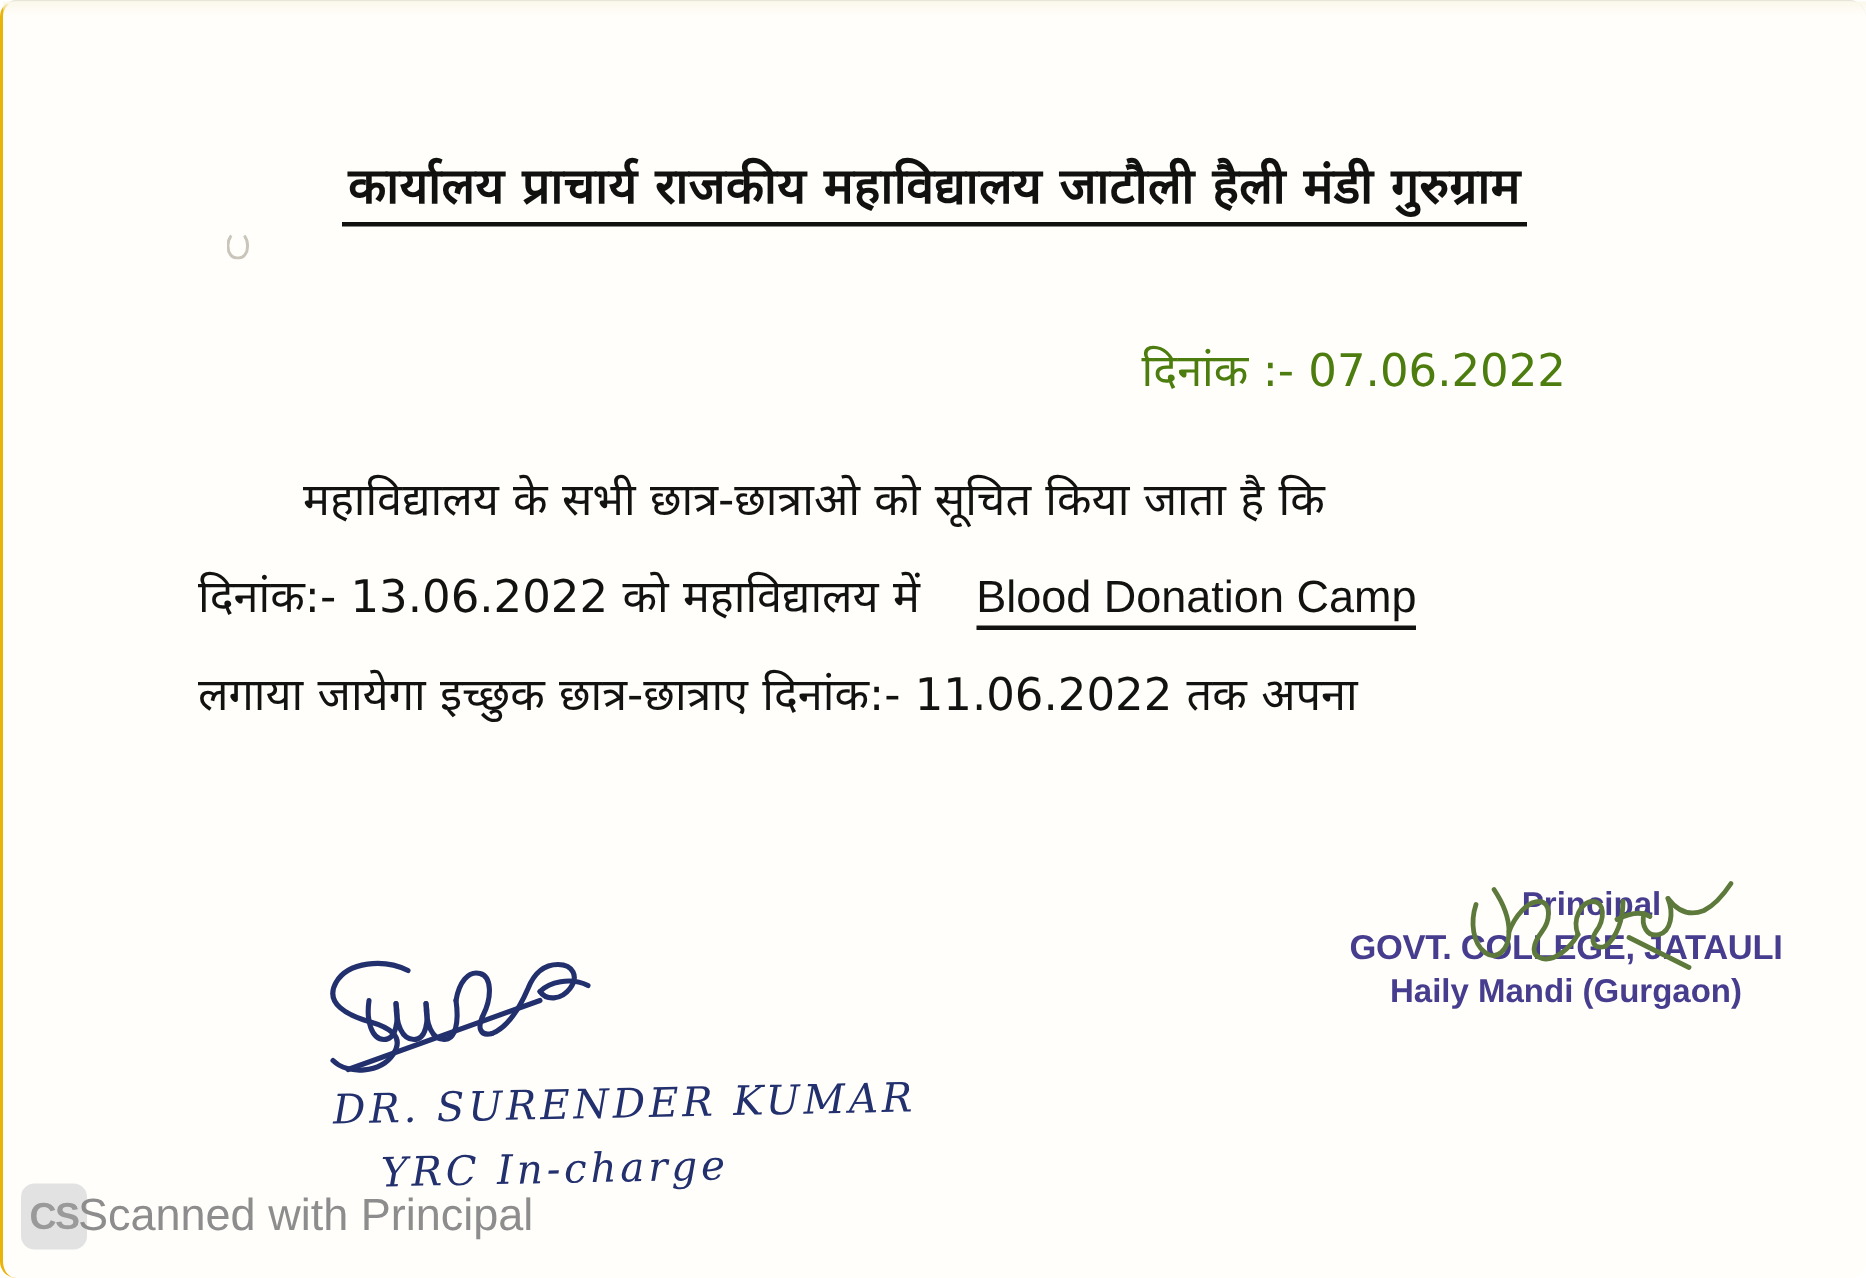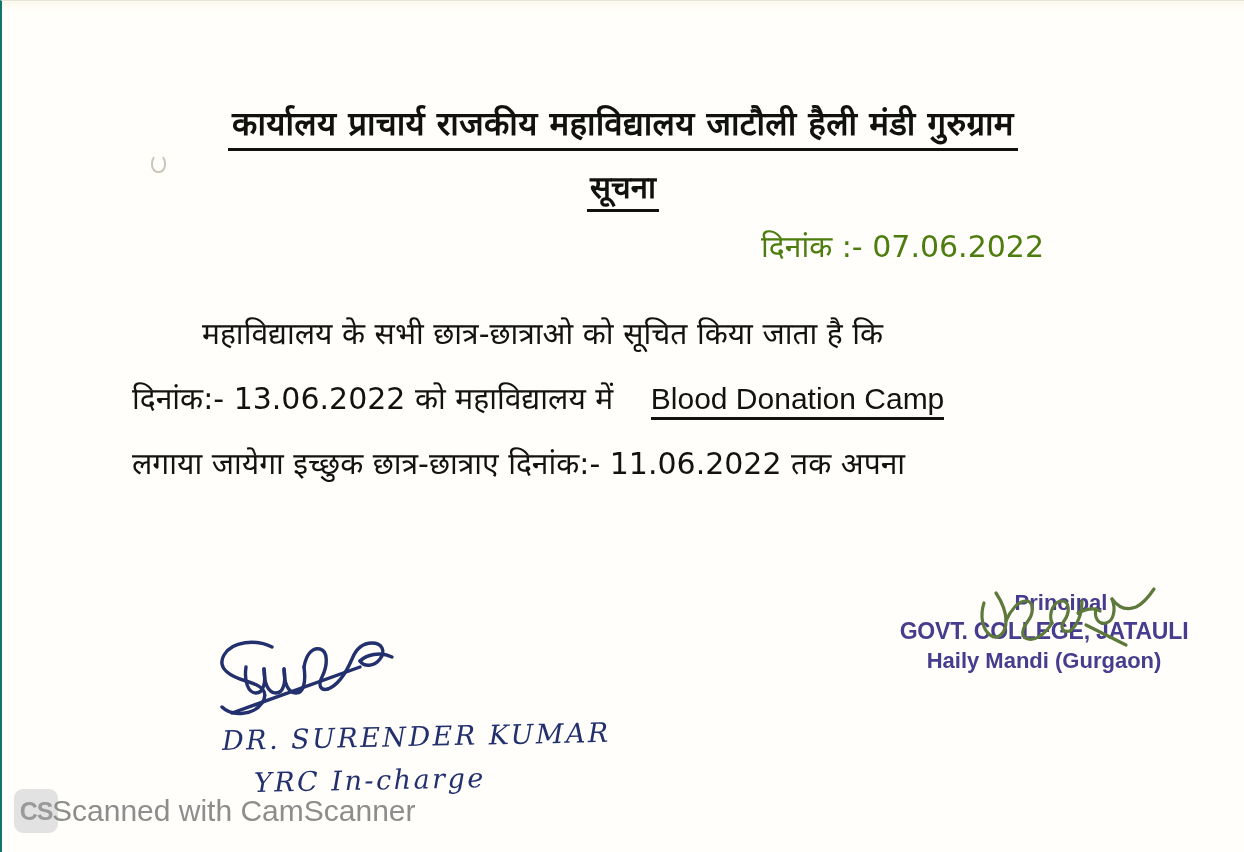--- a/index.html
+++ b/index.html
@@ -14,22 +14,23 @@
     font-family: "DejaVu Sans", sans-serif;
   }
 
   
   #scan-page {
     position: relative;
     width: 1244px;
     height: 852px;
     background: #fffefa;
     box-sizing: border-box;
-    border-left: 2px solid #0f766e;
+    border-left: 2px solid #eab308;
     border-top: 1px solid #e8e4d8;
+    border-radius: 11px;
   }
   #scan-page::before {
     
     content: "";
     position: absolute;
     left: 0; top: 0; right: 0; height: 10px;
     background: linear-gradient(to bottom, #fbf8ec, rgba(255,255,250,0));
     pointer-events: none;
   }
 
@@ -224,23 +225,20 @@
 <body>
 
 <div id="scan-page">
 
   <div class="ink-speck"></div>
 
   <div class="doc-title-wrap">
     <div class="doc-title">कार्यालय प्राचार्य राजकीय महाविद्यालय जाटौली हैली मंडी गुरुग्राम</div>
   </div>
 
-  <div class="doc-subtitle-wrap">
-    <div class="doc-subtitle">सूचना</div>
-  </div>
 
   <div class="doc-date">दिनांक :- 07.06.2022</div>
 
   <div class="doc-body" id="doc-body">
       <div class="body-line indented"><span>महाविद्यालय के सभी छात्र-छात्राओ को सूचित किया जाता है कि</span></div>
       <div class="body-line"><span>दिनांक:- 13.06.2022 को महाविद्यालय में </span><span class="en-underline">Blood Donation Camp</span></div>
       <div class="body-line"><span>लगाया जायेगा इच्छुक छात्र-छात्राए दिनांक:- 11.06.2022 तक अपना</span></div>
     </div>
 
   <div class="signer-block">
@@ -273,16 +271,16 @@
         <path d="M120 40 L160 60"></path>
       </g>
     </svg>
     <div class="stamp-line stamp-line-1">Principal</div>
     <div class="stamp-line stamp-line-2">GOVT. COLLEGE, JATAULI</div>
     <div class="stamp-line stamp-line-3">Haily Mandi (Gurgaon)</div>
   </div>
 
   <div class="watermark">
     <div class="cs-logo">CS</div>
-    <div class="cs-text">Scanned with CamScanner</div>
+    <div class="cs-text">Scanned with Principal</div>
   </div>
 
 </div>
 
 </body></html>

